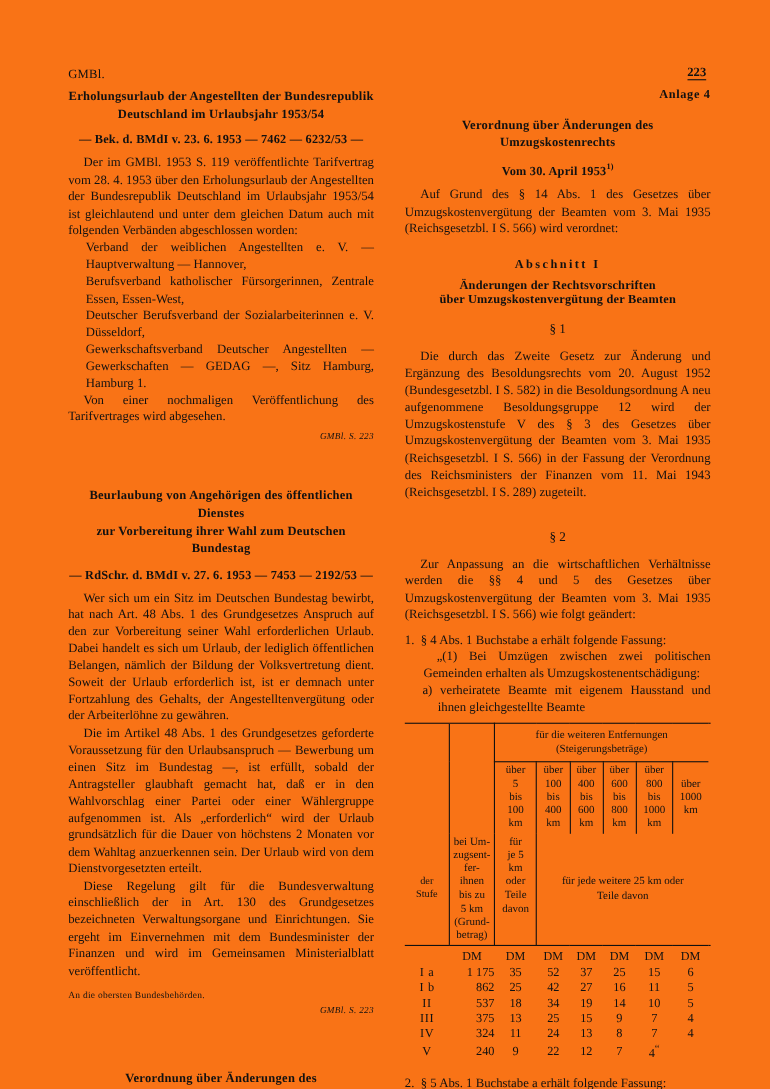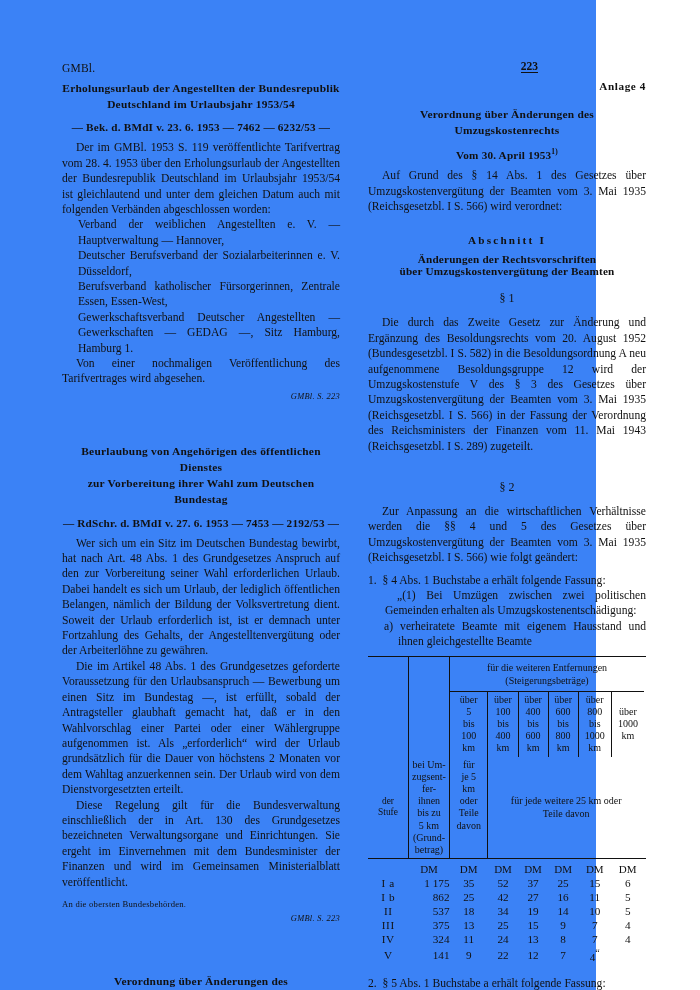--- a/index.html
+++ b/index.html
@@ -11,23 +11,23 @@
     width: 700px;
     height: 990px;
     font-family: "Liberation Serif", "DejaVu Serif", serif;
     color: #111111;
     position: relative;
     overflow: hidden;
   }
   .page {
     position: absolute;
     left: 0; top: 0;
-    width: 596px;
+    width: 700px;
     height: 990px;
-    background: #3b82f6;
+    background: #f97316;
   }
   .running-head {
     position: absolute;
     top: 62px;
     left: 62px;
     font-size: 11.5px;
     letter-spacing: .2px;
   }
   .folio {
     position: absolute;
@@ -203,22 +203,22 @@
 
     <div>
       <div class="h-title">
         <span>Erholungsurlaub der Angestellten der Bundesrepublik</span><br>
         <span>Deutschland im Urlaubsjahr 1953/54</span>
       </div>
       <div class="h-sub">— Bek. d. BMdI v. 23. 6. 1953 — 7462 — 6232/53 —</div>
       <div class="gap-s"></div>
       <p class="body">Der im GMBl. 1953 S. 119 veröffentlichte Tarifvertrag vom 28. 4. 1953 über den Erholungsurlaub der Angestellten der Bundesrepublik Deutschland im Urlaubsjahr 1953/54 ist gleichlautend und unter dem gleichen Datum auch mit folgenden Verbänden abgeschlossen worden:</p>
       <div class="blk">Verband der weiblichen Angestellten e. V. — Hauptverwaltung — Hannover,</div>
+      <div class="blk">Berufsverband katholischer Fürsorgerinnen, Zentrale Essen, Essen-West,</div>
       <div class="blk">Deutscher Berufsverband der Sozialarbeiterinnen e. V. Düsseldorf,</div>
-      <div class="blk">Berufsverband katholischer Fürsorgerinnen, Zentrale Essen, Essen-West,</div>
       <div class="blk">Gewerkschaftsverband Deutscher Angestellten — Gewerkschaften — GEDAG —, Sitz Hamburg, Hamburg 1.</div>
       <p class="body">Von einer nochmaligen Veröffentlichung des Tarifvertrages wird abgesehen.</p>
       <div class="src">GMBl. S. 223</div>
     </div>
 
     <div class="gap-xl"></div>
     <div class="gap-m"></div>
 
     <div>
       <div class="h-title">
@@ -425,21 +425,21 @@
           <td>11</td>
           <td>24</td>
           <td>13</td>
           <td>8</td>
           <td>7</td>
           <td>4</td>
           <td></td>
         </tr>
         <tr class="data-row">
           <td class="stufe-lbl">V</td>
-          <td class="num-r">141</td>
+          <td class="num-r">240</td>
           <td>9</td>
           <td>22</td>
           <td>12</td>
           <td>7</td>
           <td>
             <span>4</span><span class="quote-tail">“</span>
           </td>
           <td></td>
         </tr>
       </tbody>

